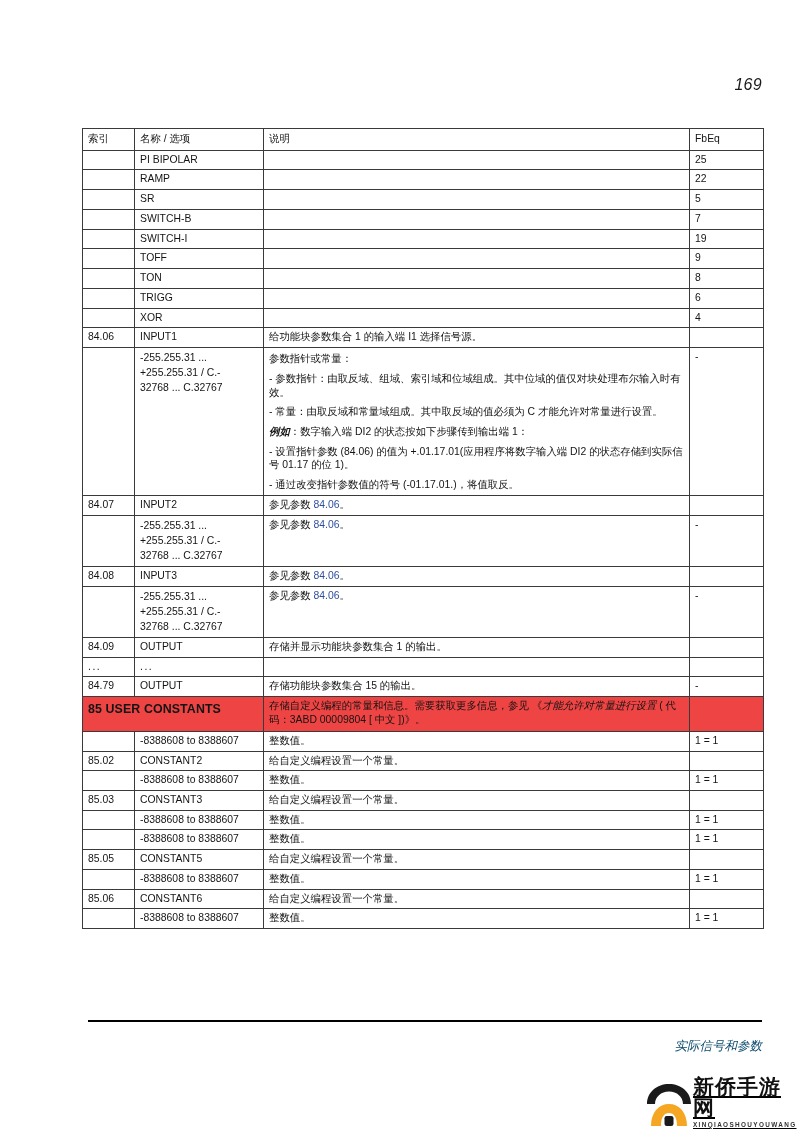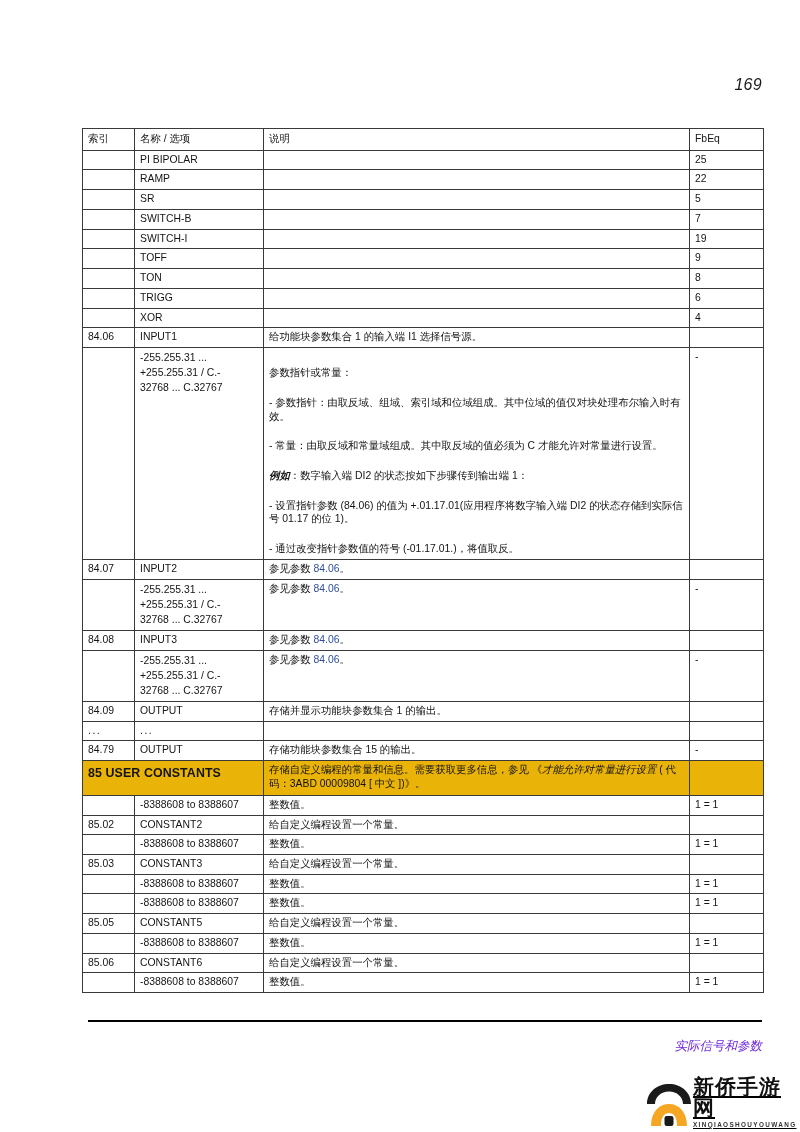--- a/index.html
+++ b/index.html
@@ -38,21 +38,21 @@
     background: #000000;
   }
   .footer-text {
     position: absolute;
     left: 0;
     top: 1038px;
     width: 762px;
     text-align: right;
     font-style: italic;
     font-size: 12.5px;
-    color: #6d28d9;
+    color: #0c4a6e;
   }
 
   
   .param-table {
     position: absolute;
     left: 82px;
     top: 128px;
     width: 681px;
     border-collapse: collapse;
     table-layout: fixed;
@@ -86,38 +86,38 @@
   .cell-fbeq  { padding-left: 6px; }
 
   
   tr.opt-row td.cell-name { }
 
   
   .range-cell { white-space: normal; line-height: 1.45; }
 
   
   .desc p {
-    margin: 16px 0 6px 0;
+    margin: 2px 0 6px 0;
   }
   .desc p:last-child { margin-bottom: 0; }
 
   .lnk {
     color: #2f4f9e;
   }
   .em-bold-italic {
     font-weight: bold;
     font-style: italic;
   }
   .em-italic {
     font-style: italic;
   }
 
   
   tr.group-row td {
-    background: #eab308;
+    background: #ef4444;
   }
   td.group-title {
     font-weight: bold;
     font-size: 12.4px;
     padding-top: 4px;
     padding-bottom: 5px;
     letter-spacing: 0.1px;
   }
   td.group-desc {
     background: #d2d2d2;

